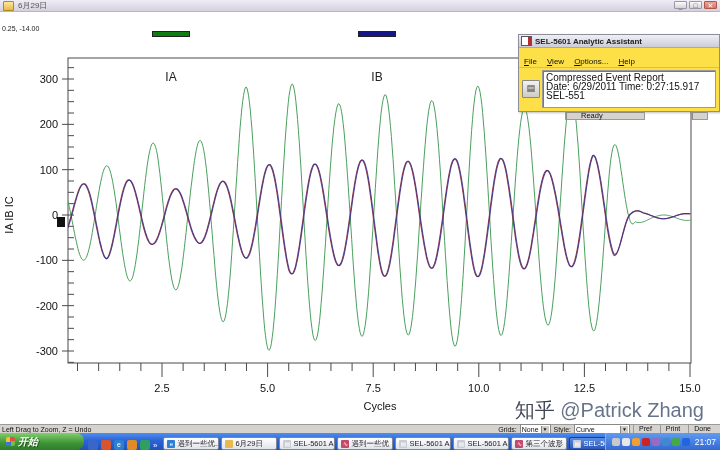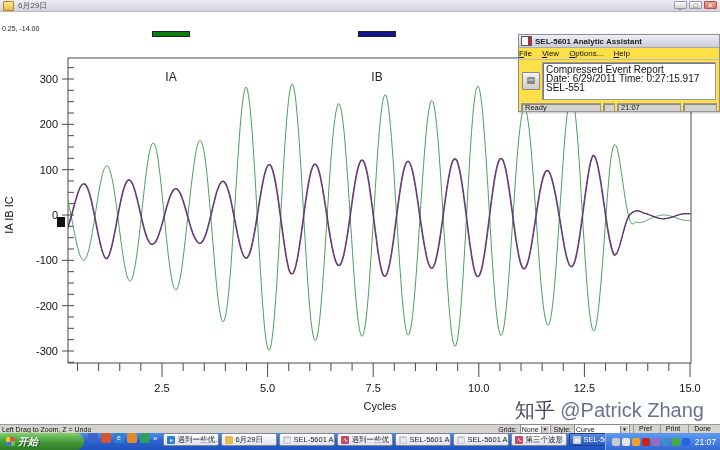--- a/index.html
+++ b/index.html
@@ -32,43 +32,43 @@
   #watermark{position:absolute;right:16px;top:397px;font-size:20px;z-index:4;white-space:nowrap;opacity:.8;}
   #watermark .wz{color:#0f172a;margin-top:20px;}
   #watermark .wn{color:#41516e;}
   
   #sel{position:absolute;left:518px;top:34px;width:202px;height:78px;background:#fde047;
        border:1px solid #8f8c9c;box-shadow:1px 1px 2px rgba(0,0,0,.25);z-index:6;box-sizing:border-box;}
   #sel .stitle{height:12px;background:linear-gradient(#eef0f6,#ccccd8);display:flex;align-items:center;gap:3px;
        padding-left:2px;font-size:8px;font-weight:bold;color:#222;border-bottom:1px solid #aaa;}
   .sel-ic{display:inline-block;width:9px;height:8px;background:#fff;border:1px solid #556;
           box-shadow:inset -3px 0 0 #b03030;}
-  #sel .smenu{height:11px;display:flex;gap:10px;font-size:8px;color:#111;align-items:center;
-       border-bottom:1px solid #bbb;}
+  #sel .smenu{height:11px;display:flex;gap:10px;padding-left:5px;font-size:8px;color:#111;align-items:center;
+       border-bottom:1px solid #bbb;margin-top:8px;}
   #sel .sbody{position:relative;height:42px;}
   #selbtn{position:absolute;left:3px;top:12px;width:16px;height:16px;background:linear-gradient(#f2f2f0,#cfccc6);
        border:1px solid #888;border-radius:1px;font-size:9px;line-height:14px;text-align:center;color:#333;}
   #selreport{position:absolute;left:23px;top:2px;right:3px;bottom:2px;background:#fff;
        border:1px solid #9a9a9a;box-shadow:inset 1px 1px 0 #777;font-size:10px;line-height:9px;color:#111;
        padding:2px 0 0 3px;box-sizing:border-box;}
   #sel .sstatus{height:11px;display:flex;gap:2px;padding:1px 2px;box-sizing:border-box;font-size:7.5px;color:#111;}
   .scell{border:1px solid #999;box-shadow:inset 1px 1px 0 #8a8a8a;background:#d6d3ce;height:9px;
-         line-height:8px;box-sizing:border-box;padding-left:3px;}
+         line-height:8px;box-sizing:border-box;padding-left:15px;margin-left:44px;}
   
   #gstatus{position:absolute;top:424px;left:0;width:720px;height:9px;background:#d6d3ce;border-top:1px solid #9a9a9a;
        display:flex;align-items:center;font-size:7px;color:#111;z-index:5;box-sizing:border-box;}
   #gstatus .hint{padding-left:2px;flex:1;}
   #gstatus .ctl{display:flex;align-items:center;gap:3px;padding-right:4px;}
   .mini-label{color:#111;}
   .mini-select{background:#fff;border:1px solid #888;height:8px;line-height:7px;padding:0 1px;display:flex;gap:2px;align-items:center;}
   .mini-select .arr{background:#cfccc6;border-left:1px solid #888;font-size:5px;line-height:7px;padding:0 1px;}
   .mini-btn{border-left:1px solid #999;padding:0 5px;height:8px;line-height:8px;}
   
   #taskbar{position:absolute;top:433px;left:0;width:720px;height:17px;z-index:10;
-       background:linear-gradient(#4e8ef0 0%,#2c63d4 45%,#1f51bc 100%);display:flex;align-items:flex-start;}
+       background:linear-gradient(#4e8ef0 0%,#2c63d4 45%,#1f51bc 100%);display:flex;align-items:flex-end;}
   #startbtn{height:17px;width:84px;background:linear-gradient(#7ed06a,#3e9336 60%,#2f7d2a);
        border-radius:0 8px 8px 0;display:flex;align-items:center;gap:3px;padding-left:6px;box-sizing:border-box;
        color:#fff;font-weight:bold;font-style:italic;font-size:10px;text-shadow:1px 1px 1px #1c5418;}
   .flag{display:inline-block;width:9px;height:9px;background:
         conic-gradient(#e34f3a 0 25%,#6fbf4a 25% 50%,#3a77d8 50% 75%,#f2c234 75% 100%);border-radius:2px;}
   #quick{display:flex;align-items:center;gap:3px;padding:0 4px;}
   .ql{width:10px;height:10px;border-radius:2px;font-size:7px;line-height:10px;text-align:center;color:#fff;}
   #quick .more{color:#fff;font-size:8px;}
   #taskbtns{display:flex;align-items:center;gap:2px;flex:1;padding-left:2px;overflow:hidden;}
   .tbtn{height:13px;flex:0 0 56px;box-sizing:border-box;border:1px solid #7e8699;border-radius:2px;

